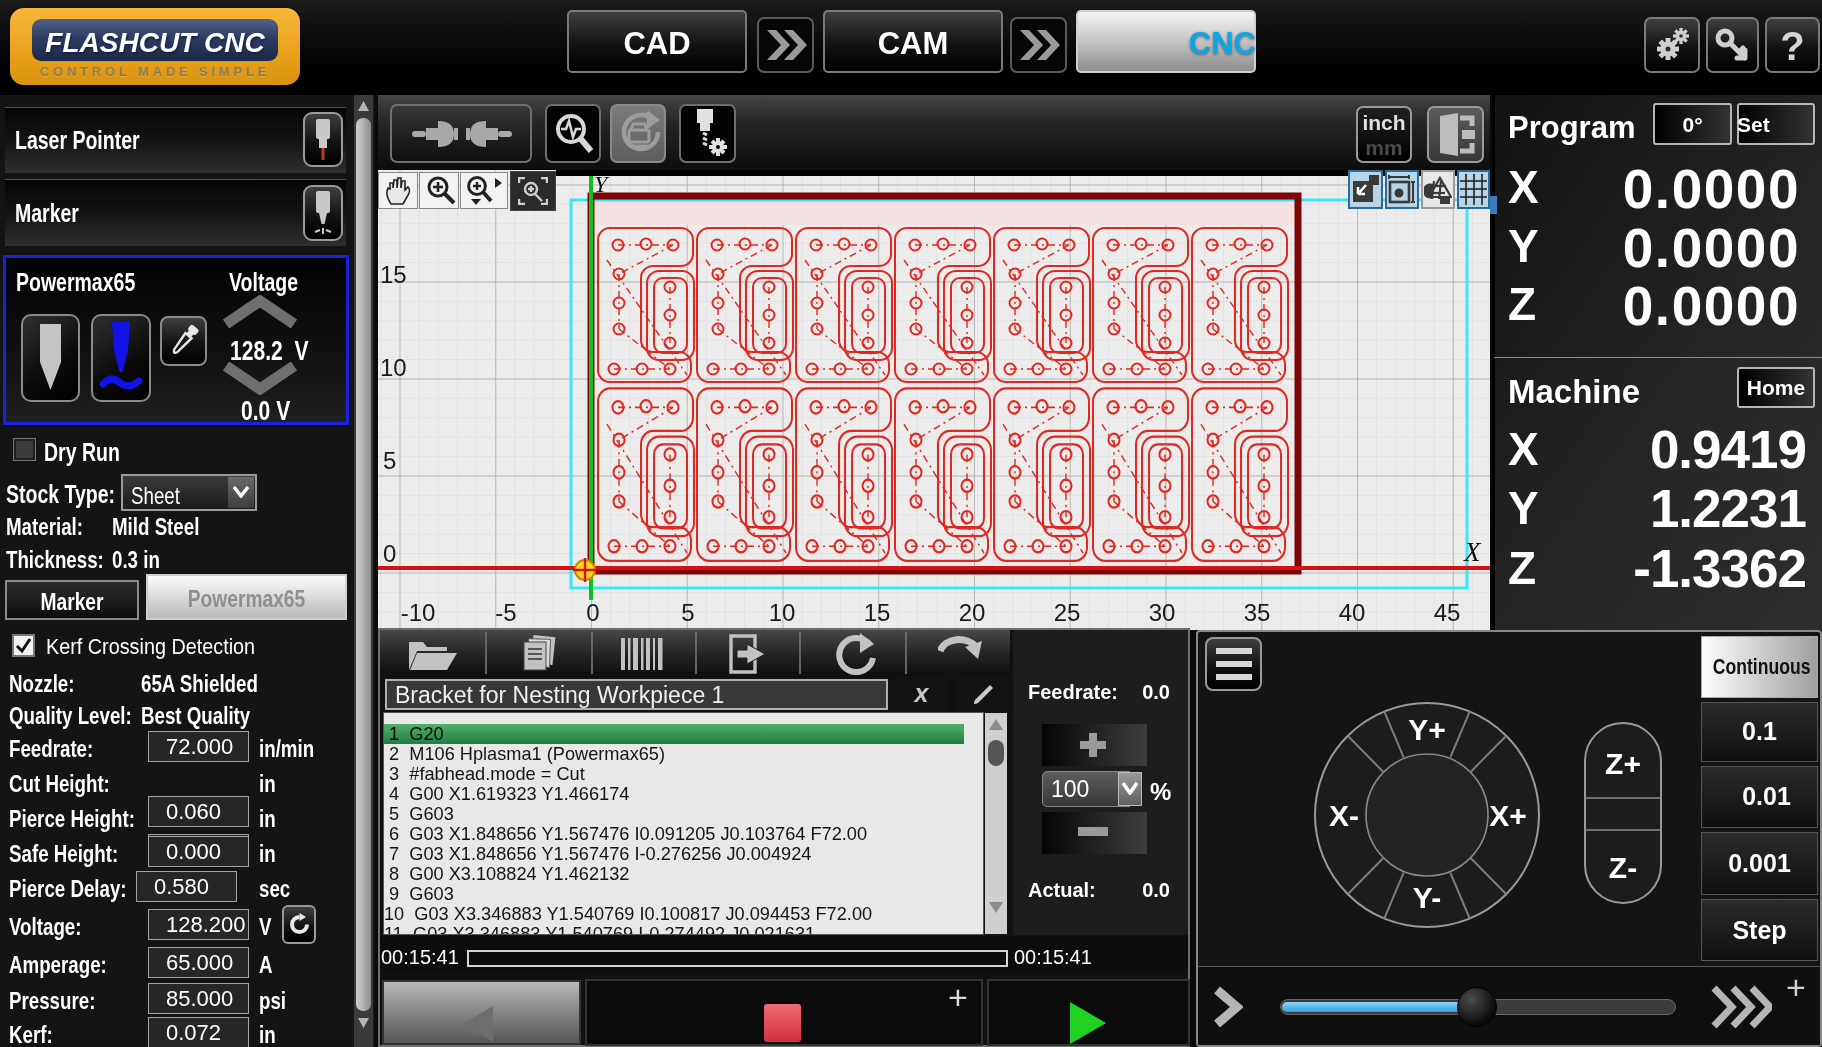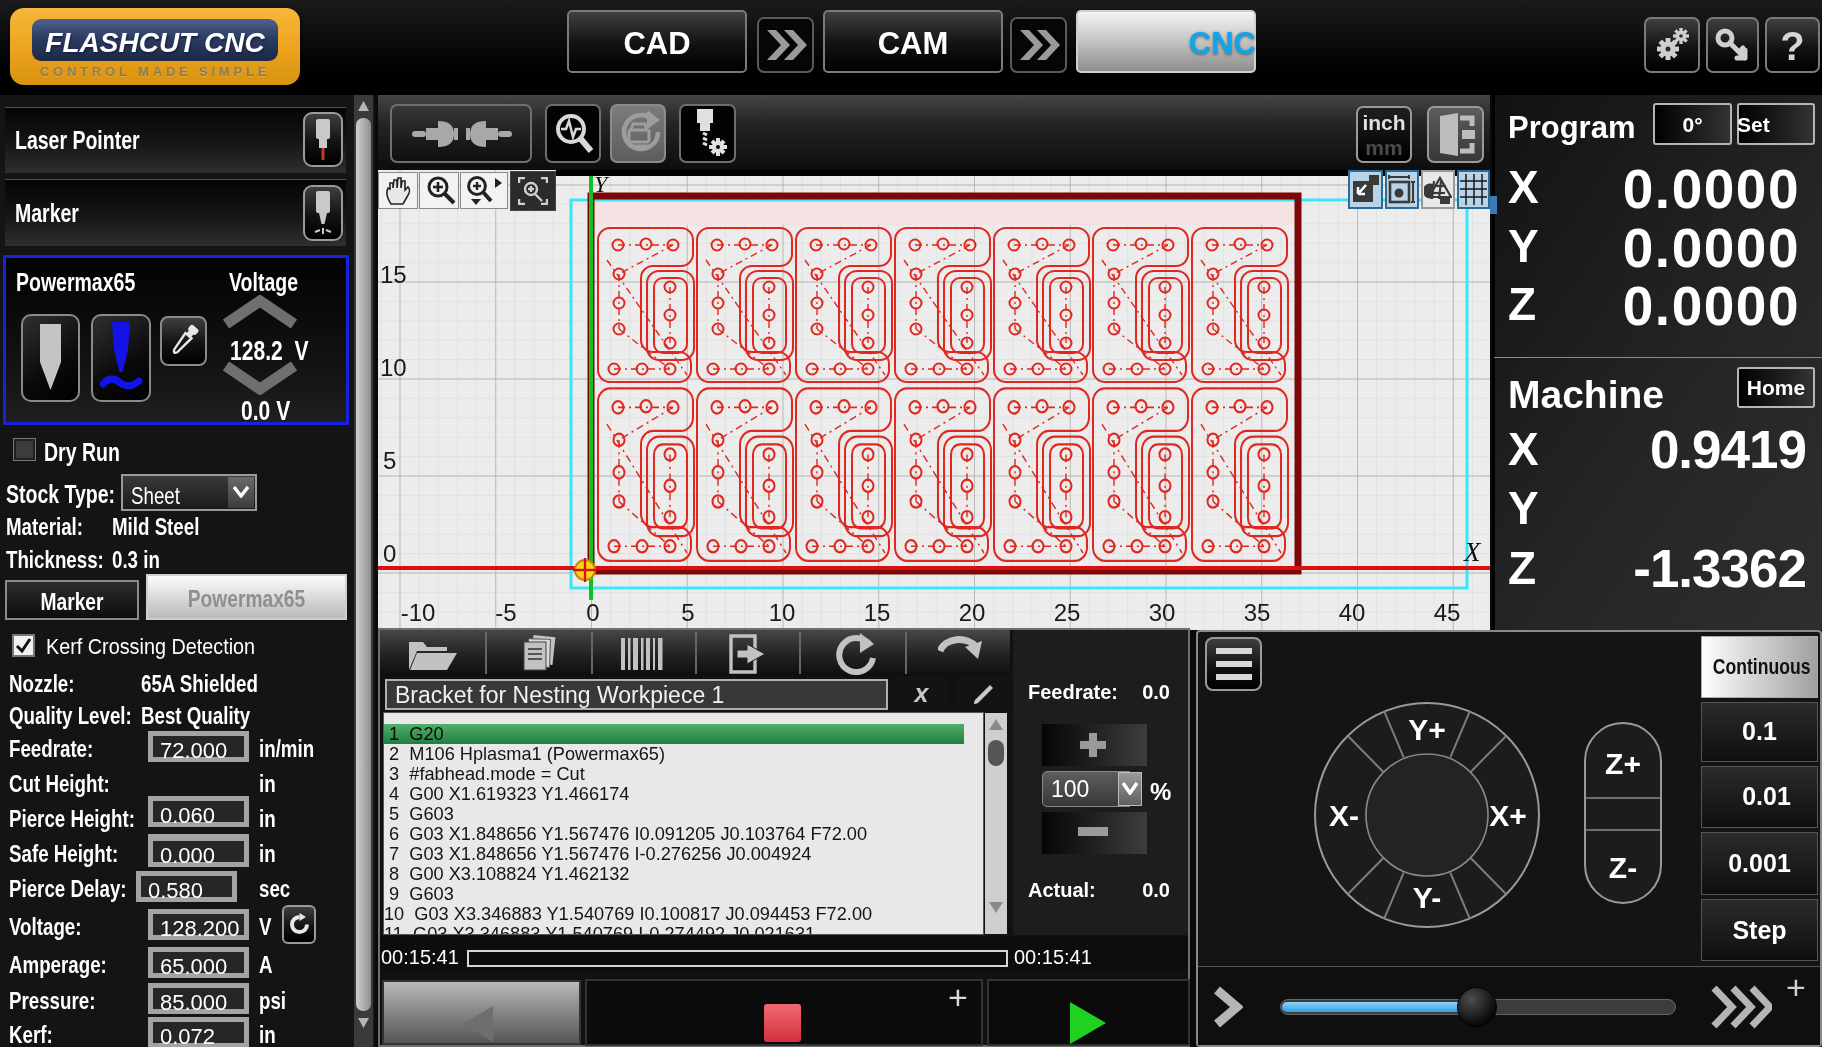--- a/index.html
+++ b/index.html
@@ -2,22 +2,22 @@
 <html><head><meta charset="utf-8">
 <style>
 *{margin:0;padding:0;box-sizing:border-box}
 html,body{background:#000}
 #root{position:relative;width:1822px;height:1047px;background:#0a0a0a;overflow:hidden;
   font-family:"Liberation Sans",sans-serif;color:#fff}
 .abs{position:absolute}
 .btn{position:absolute;border:2px solid #7a7a7a;border-radius:7px;
   background:linear-gradient(180deg,#3f3f3f 0%,#121212 55%,#000 100%)}
 .lbl{position:absolute;font-weight:bold;color:#fff;white-space:nowrap}
-.inp{position:absolute;background:#262626;border:5px solid #a3a3a3;color:#fff;
-  font-size:22px;line-height:29px;padding-left:7px;white-space:nowrap}
+.inp{position:absolute;background:#262626;border:1px solid #a3a3a3;color:#fff;
+  font-size:22px;line-height:29px;padding-left:17px;white-space:nowrap}
 .mono{font-family:Liberation Sans, sans-serif}
 .nw{transform:scaleX(.78);transform-origin:0 50%}
 .nwc{transform:scaleX(.8);transform-origin:50% 50%}
 </style></head>
 <body>
 <div id="root">
 
 <div class="abs" style="left:0;top:0;width:1822px;height:95px;background:linear-gradient(180deg,#1b1b1b,#000 75%)"></div>
 <div class="abs" style="left:10px;top:8px;width:290px;height:77px;border-radius:14px;
  background:linear-gradient(180deg,#f6b73a 0%,#eca31e 55%,#d8920f 100%);box-shadow:0 2px 4px #000"></div>
@@ -450,27 +450,28 @@
 <div class="lbl" style="left:1653px;top:113px;width:79px;text-align:center;font-size:21px">0°</div>
 <div class="abs btn" style="left:1737px;top:103px;width:78px;height:42px;border-radius:3px;border-color:#b5b5b5;
  background:linear-gradient(90deg,#000 0%,#1a1a1a 50%,#333 100%)"></div>
 <div class="lbl" style="left:1737px;top:113px;width:68px;text-align:left;font-size:21px">Set</div>
 <div class="lbl" style="left:1508px;top:160px;font-size:46px">X</div>
 <div class="lbl" style="left:1500px;top:157px;width:300px;text-align:right;font-size:55px;letter-spacing:1.5px">0.0000</div>
 <div class="lbl" style="left:1508px;top:219px;font-size:46px">Y</div>
 <div class="lbl" style="left:1500px;top:216px;width:300px;text-align:right;font-size:55px;letter-spacing:1.5px">0.0000</div>
 <div class="lbl" style="left:1508px;top:277px;font-size:46px">Z</div>
 <div class="lbl" style="left:1500px;top:274px;width:300px;text-align:right;font-size:55px;letter-spacing:1.5px">0.0000</div>
-<div class="lbl" style="left:1508px;top:373px;font-size:39px">Machine</div>
+<div class="lbl" style="left:1508px;top:373px;font-size:33px">Machine</div>
 <div class="abs btn" style="left:1737px;top:367px;width:78px;height:41px;border-radius:3px;border-color:#b5b5b5;
  background:linear-gradient(90deg,#000 0%,#1a1a1a 50%,#333 100%)"></div>
 <div class="lbl" style="left:1737px;top:376px;width:78px;text-align:center;font-size:21px">Home</div>
 <div class="lbl" style="left:1508px;top:422px;font-size:46px">X</div>
 <div class="lbl mono" style="left:1504px;top:419px;width:302px;text-align:right;font-size:53px;letter-spacing:-1px">0.9419</div>
 <div class="lbl" style="left:1508px;top:481px;font-size:46px">Y</div>
+<div class="lbl mono" style="left:1504px;top:478px;width:302px;text-align:right;font-size:53px;letter-spacing:-1px">1.2231</div>
 <div class="lbl" style="left:1508px;top:541px;font-size:46px">Z</div>
 <div class="lbl mono" style="left:1504px;top:538px;width:302px;text-align:right;font-size:53px;letter-spacing:-1px">-1.3362</div>
 
 <div class="abs" style="left:378px;top:628px;width:812px;height:419px;background:#111;border:2px solid #6f6f6f"></div>
 <div class="abs" style="left:380px;top:630px;width:630px;height:46px;background:linear-gradient(180deg,#474747 0%,#222 55%,#0e0e0e 100%)"></div>
 <div class="abs" style="left:485px;top:632px;width:2px;height:42px;background:#666"></div>
 <div class="abs" style="left:591px;top:632px;width:2px;height:42px;background:#666"></div>
 <div class="abs" style="left:695px;top:632px;width:2px;height:42px;background:#666"></div>
 <div class="abs" style="left:799px;top:632px;width:2px;height:42px;background:#666"></div>
 <div class="abs" style="left:905px;top:632px;width:2px;height:42px;background:#666"></div>

